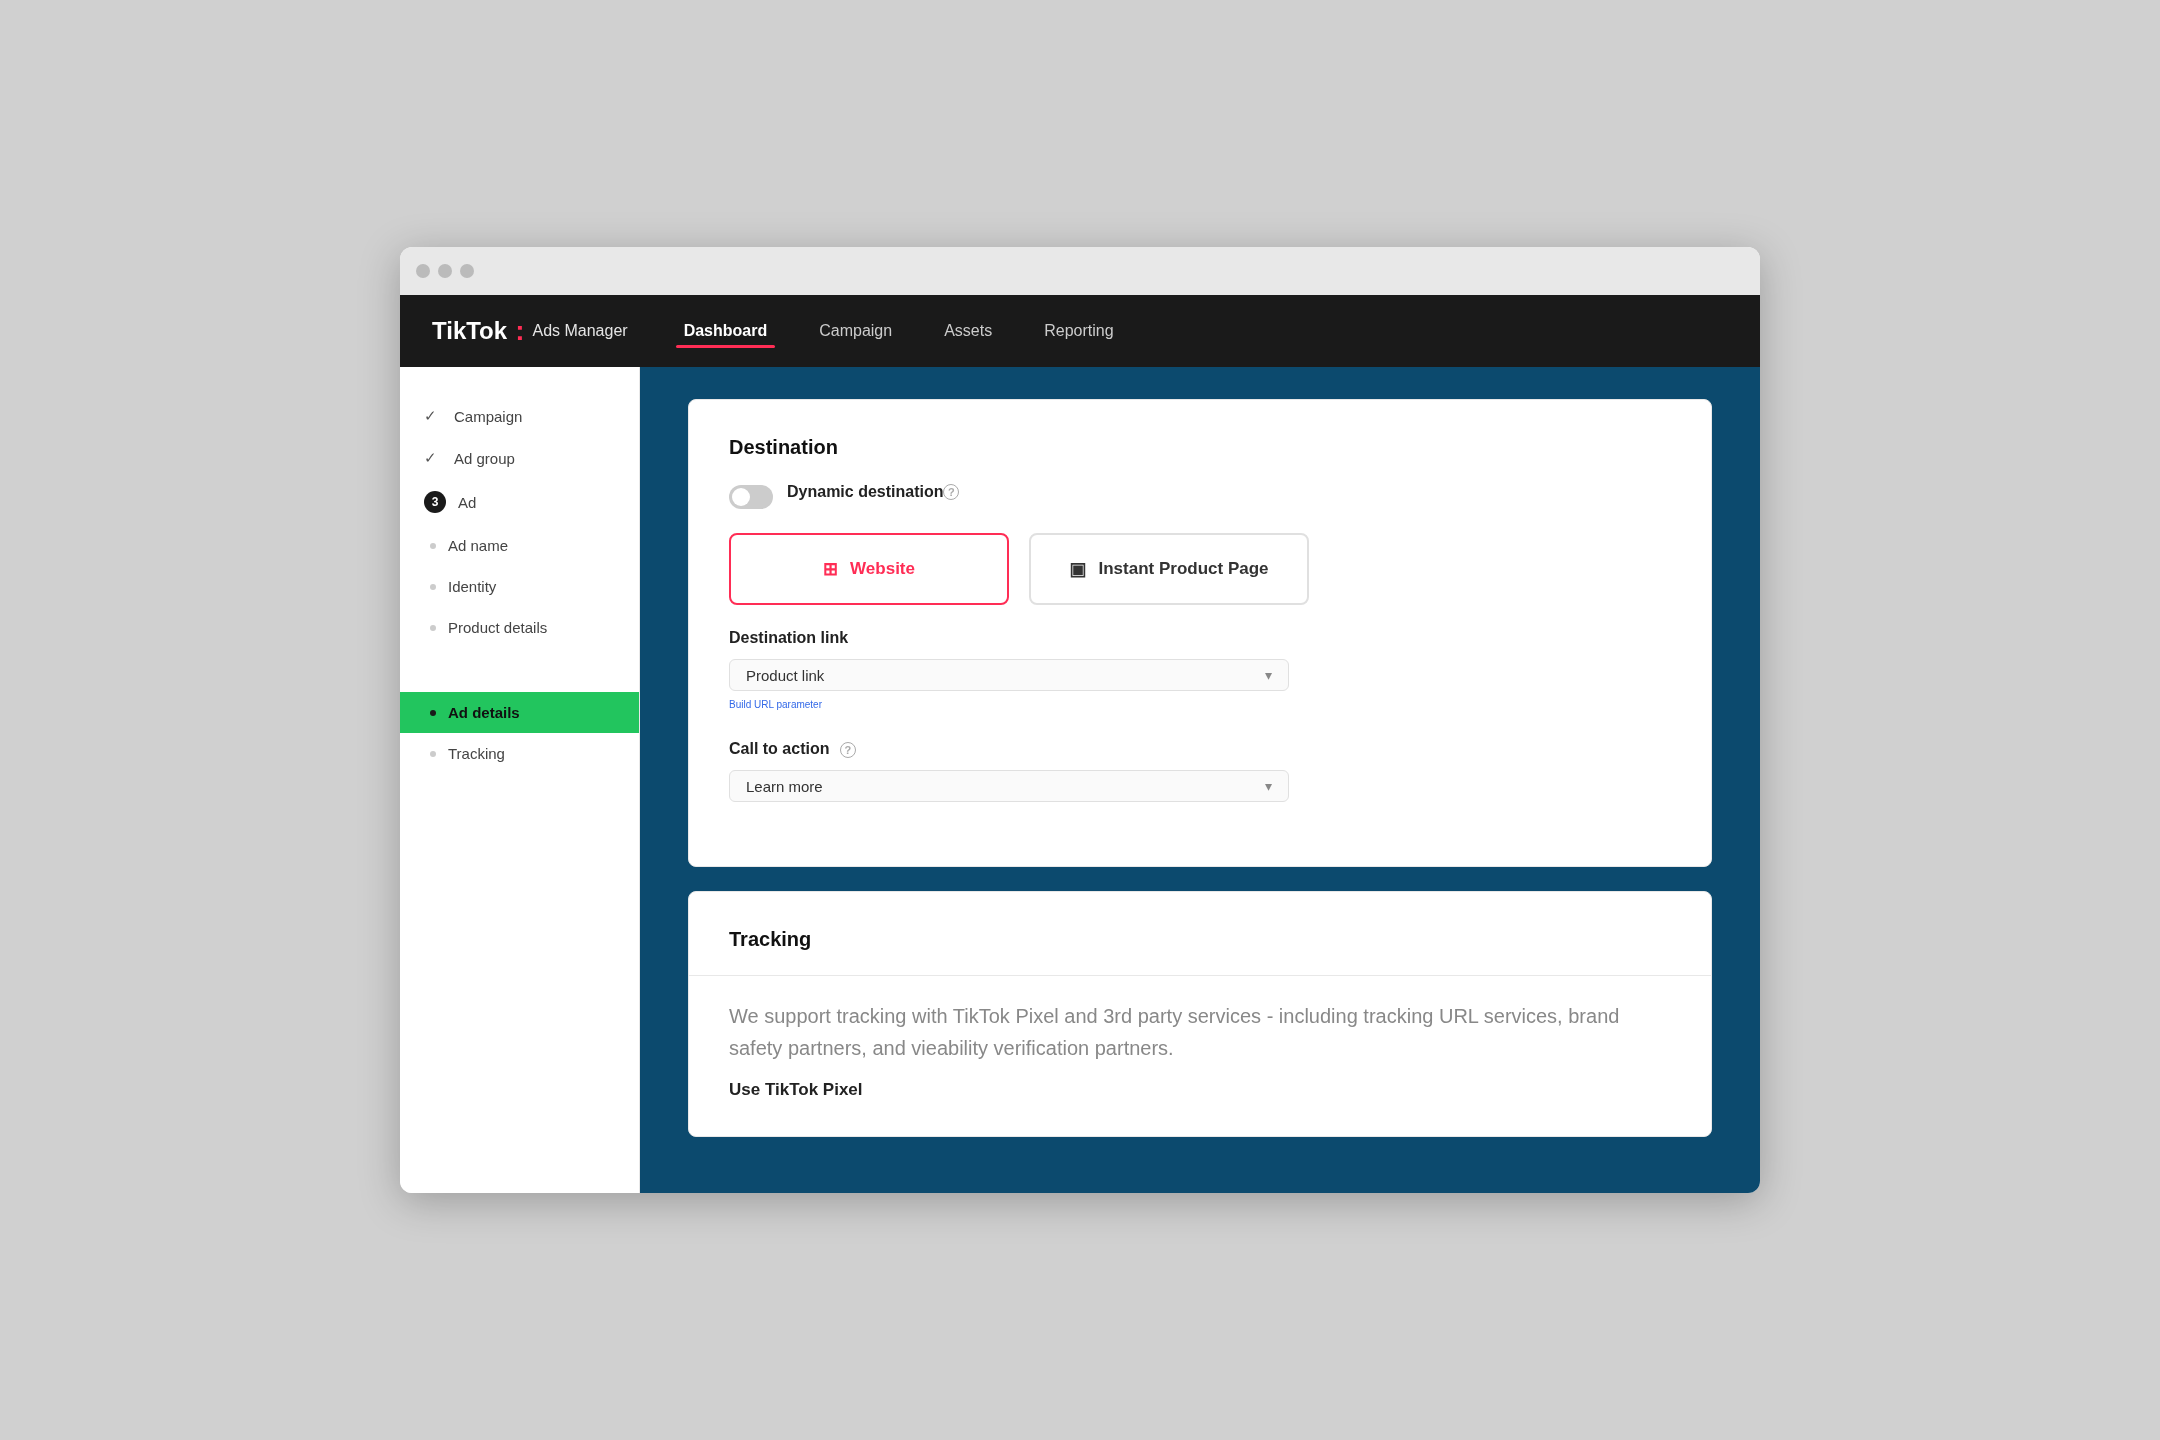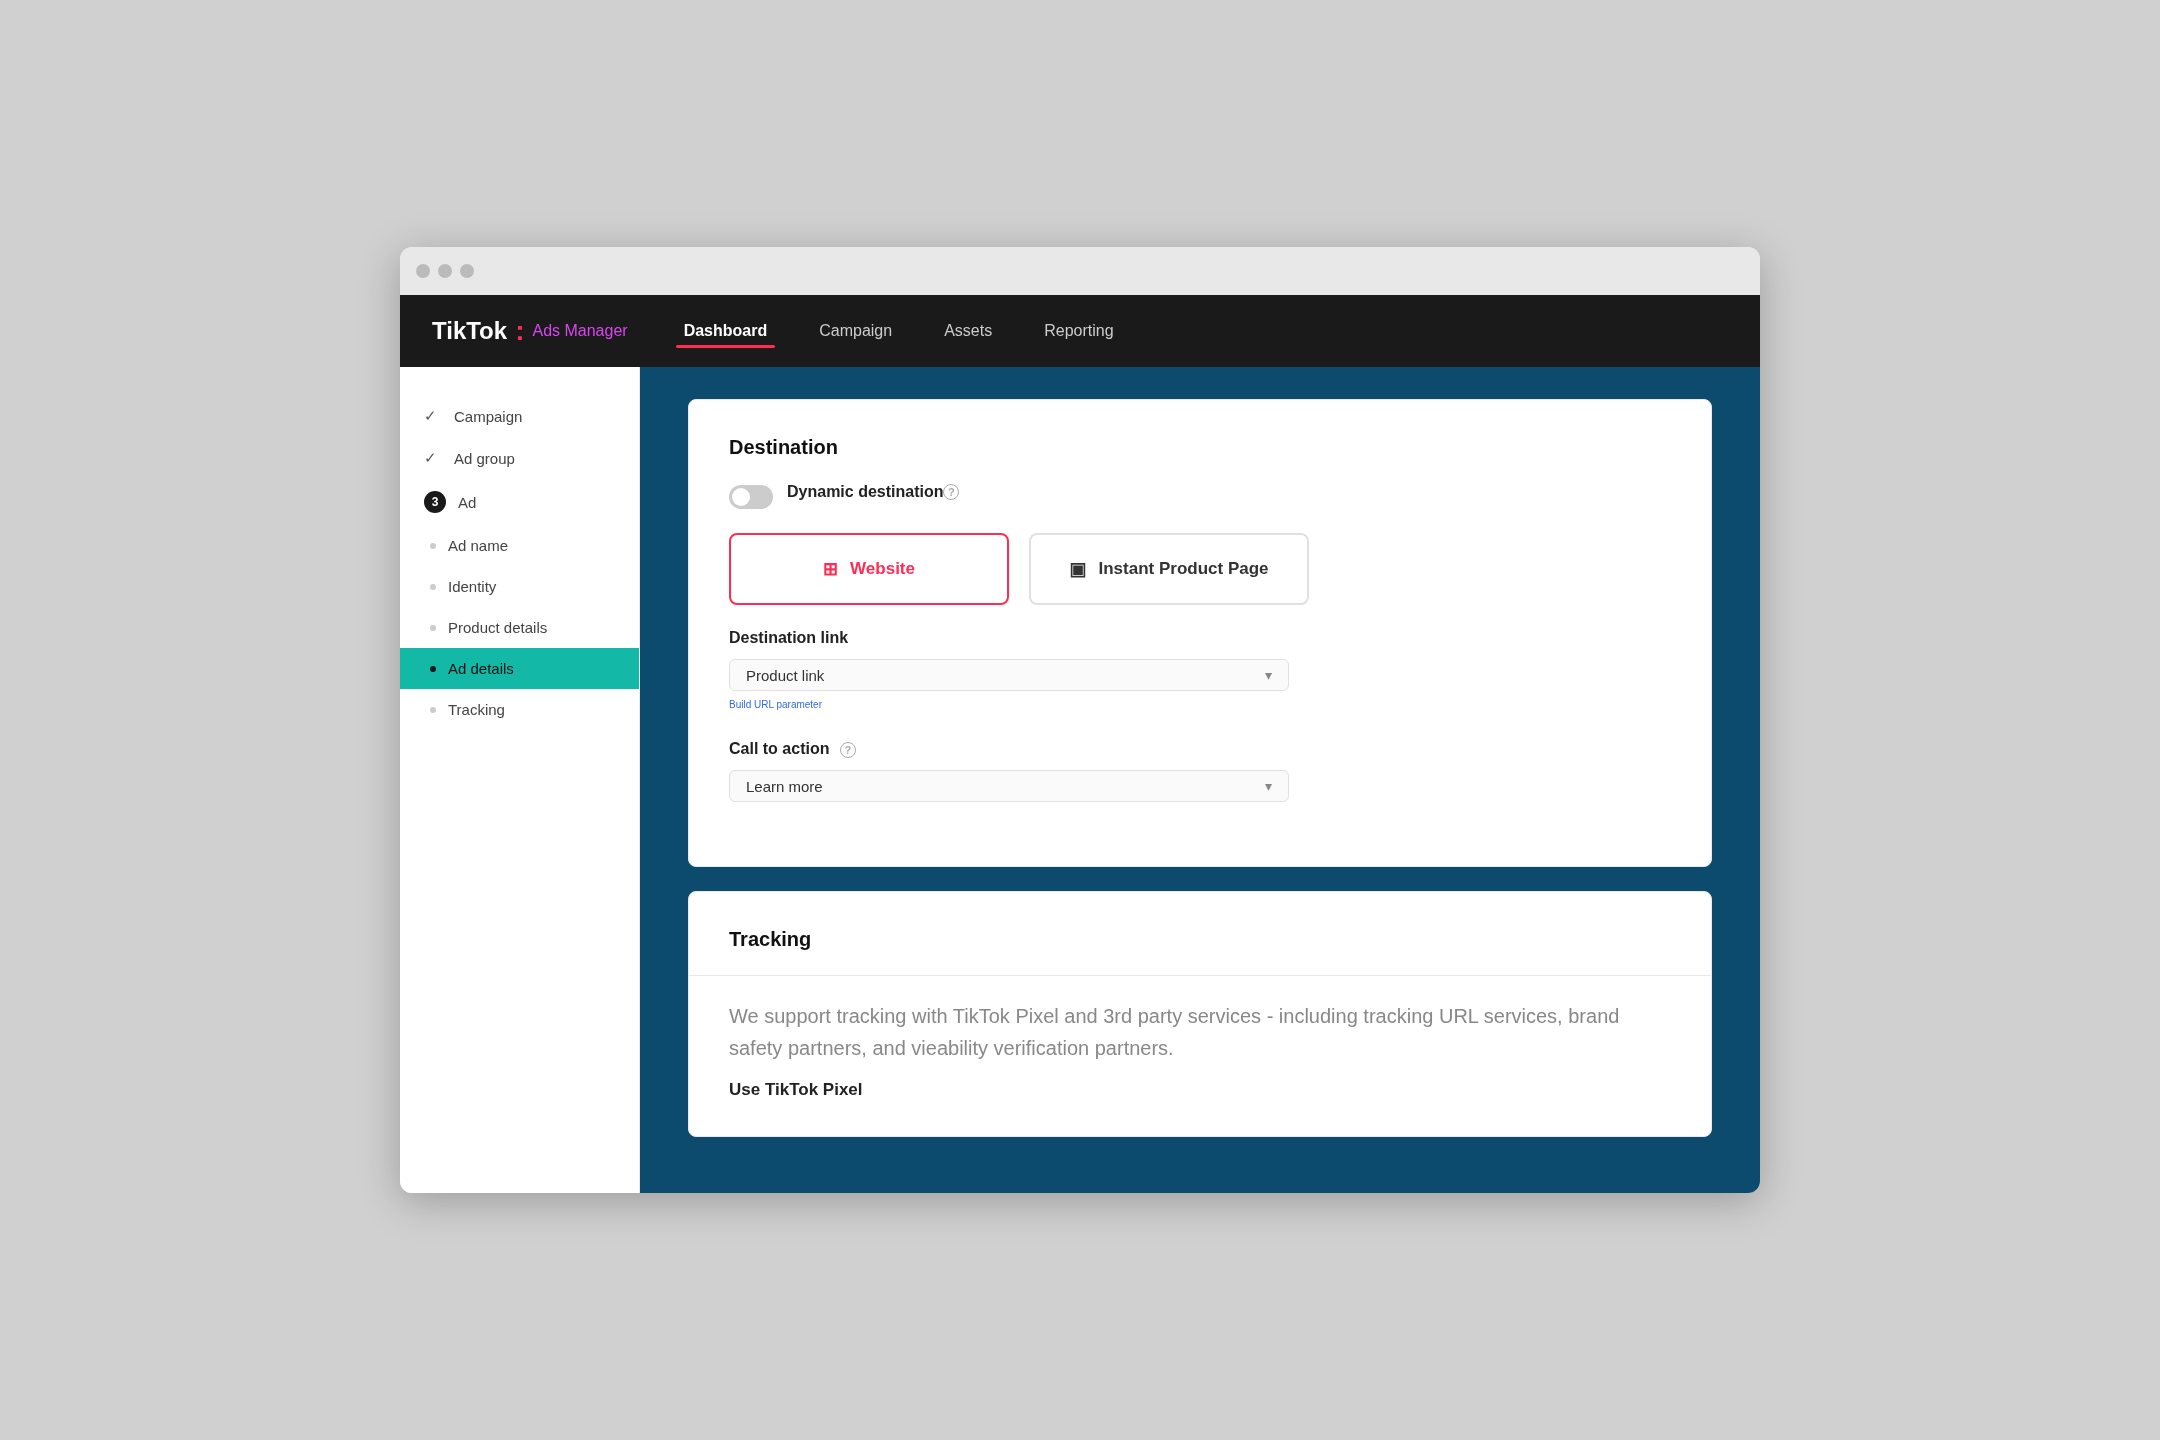--- a/index.html
+++ b/index.html
@@ -55,21 +55,21 @@
       font-size: 24px;
     }
     .brand-dot {
       color: #ff2d55;
       font-size: 28px;
       line-height: 1;
     }
     .brand-sub {
       font-size: 16px;
       font-weight: 400;
-      color: #d946ef;
+      color: #e5e5e5;
     }
     .nav-items {
       display: flex;
       gap: 36px;
       align-items: center;
     }
     .nav-item {
       color: #ccc;
       font-size: 16px;
       cursor: pointer;
@@ -104,23 +104,24 @@
     .sidebar-item {
       display: flex;
       align-items: center;
       gap: 12px;
       padding: 12px 24px;
       font-size: 15px;
       color: #444;
       cursor: pointer;
     }
     .sidebar-item.active {
-      background: #14b8a6;
-      font-weight: 400;
+      background: #22c55e;
+      font-weight: 700;
       color: #111;
+      margin-top: 44px;
     }
     .sidebar-item .check-icon {
       width: 18px; height: 18px;
       color: #555;
       flex-shrink: 0;
     }
     .sidebar-item .number-badge {
       width: 22px; height: 22px;
       background: #1a1a1a;
       color: white;

